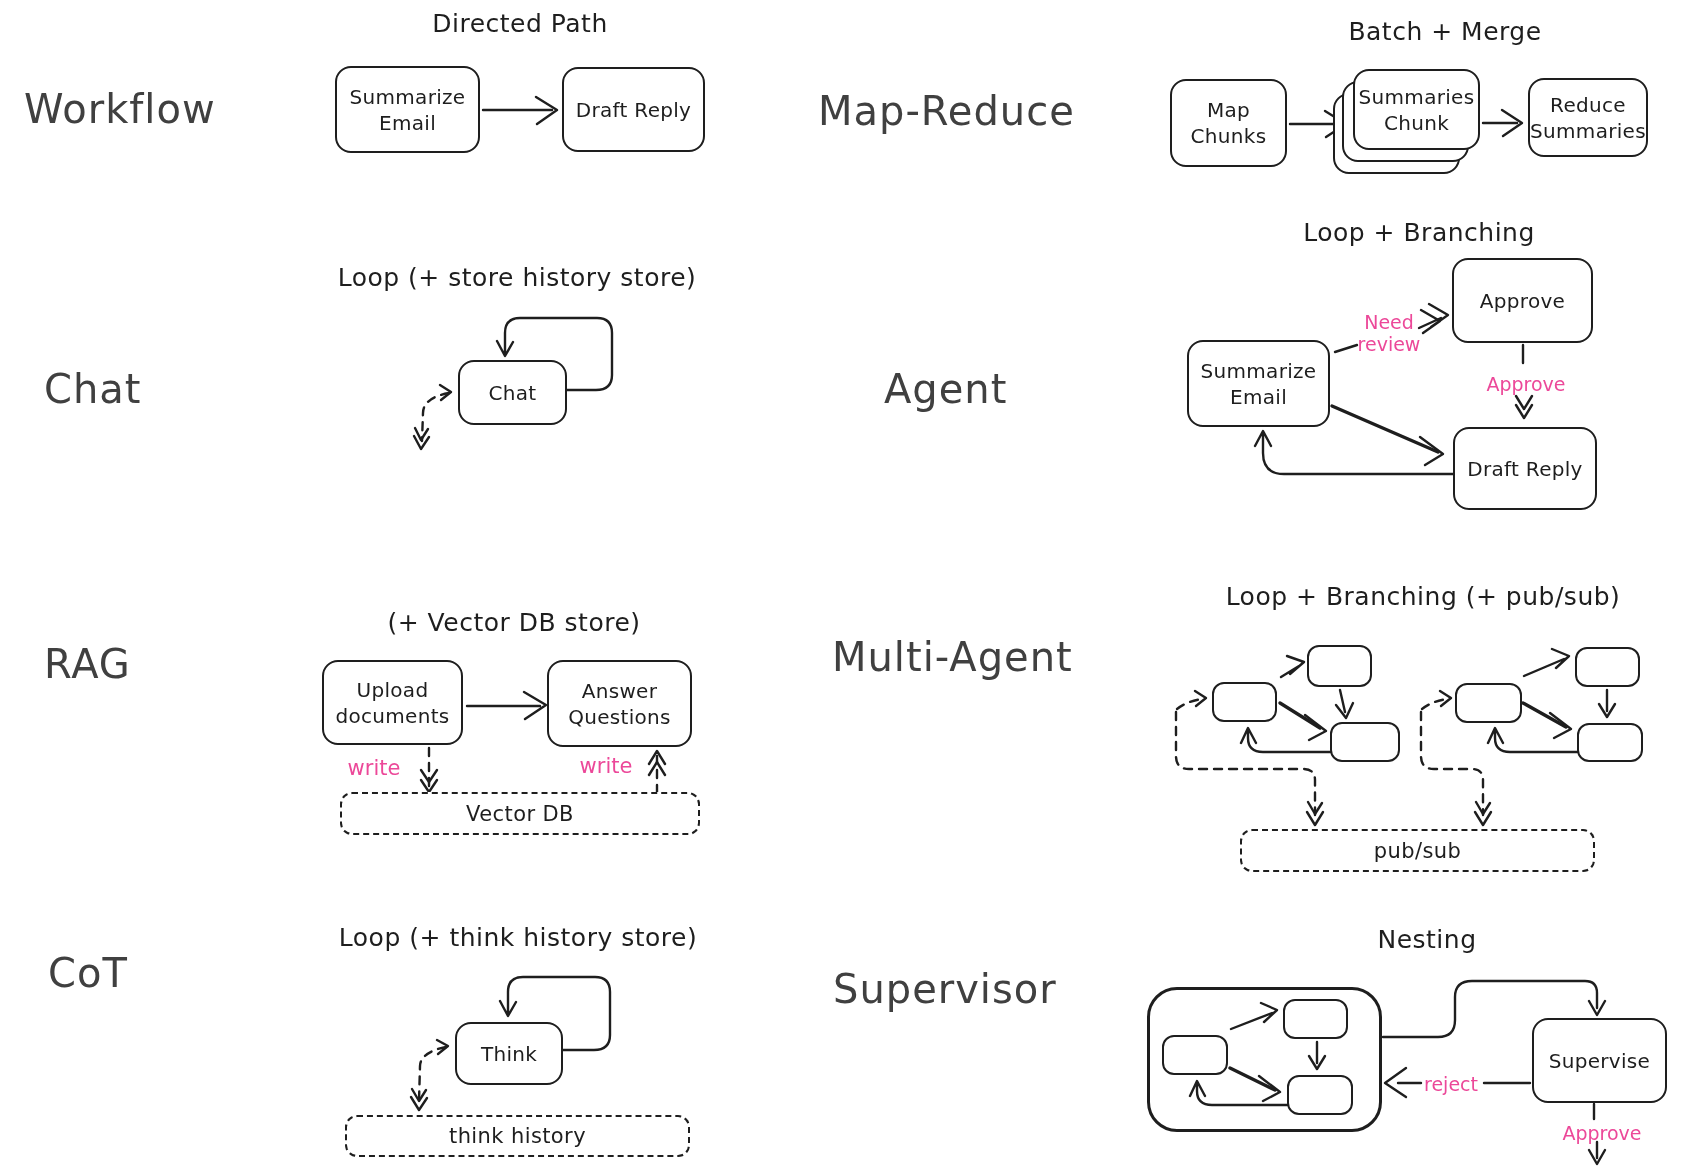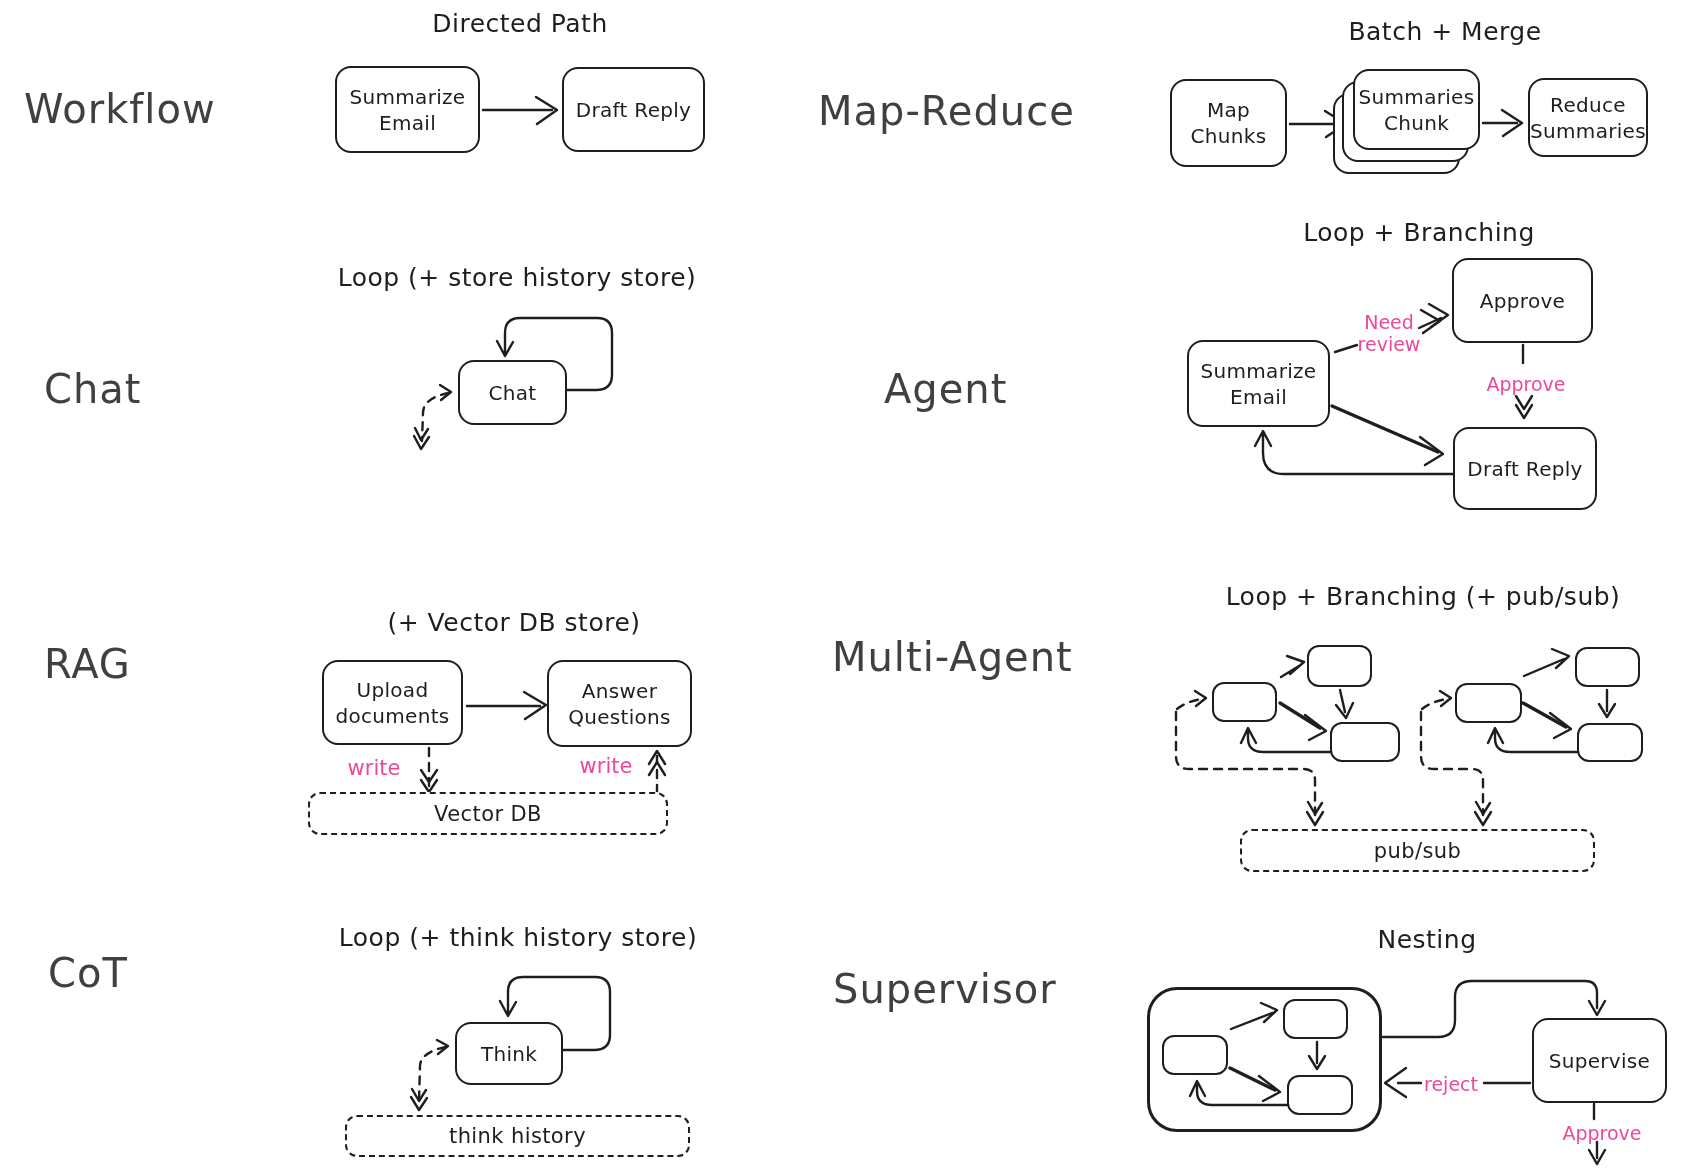--- a/index.html
+++ b/index.html
@@ -184,21 +184,21 @@
   <div class="edge-label" style="left:1526px;top:384px">Approve</div>
 
   <div class="node" style="left:322px;top:660px;width:141px;height:85px">
     <span>Upload documents</span>
   </div>
   <div class="node" style="left:547px;top:660px;width:145px;height:87px">
     <span>Answer Questions</span>
   </div>
   <div class="edge-label" style="left:374px;top:768px;font-size:21px">write</div>
   <div class="edge-label" style="left:606px;top:766px;font-size:21px">write</div>
-  <div class="store" style="left:308px;top:792px;width:360px;height:43px">
+  <div class="store" style="left:340px;top:792px;width:360px;height:43px">
     <span>Vector DB</span>
   </div>
 
   <div class="node small" style="left:1212px;top:682px;width:65px;height:40px"></div>
   <div class="node small" style="left:1307px;top:645px;width:65px;height:42px"></div>
   <div class="node small" style="left:1330px;top:722px;width:70px;height:40px"></div>
   <div class="node small" style="left:1455px;top:683px;width:67px;height:40px"></div>
   <div class="node small" style="left:1575px;top:647px;width:65px;height:40px"></div>
   <div class="node small" style="left:1577px;top:723px;width:66px;height:39px"></div>
   <div class="store" style="left:1240px;top:829px;width:355px;height:43px">

